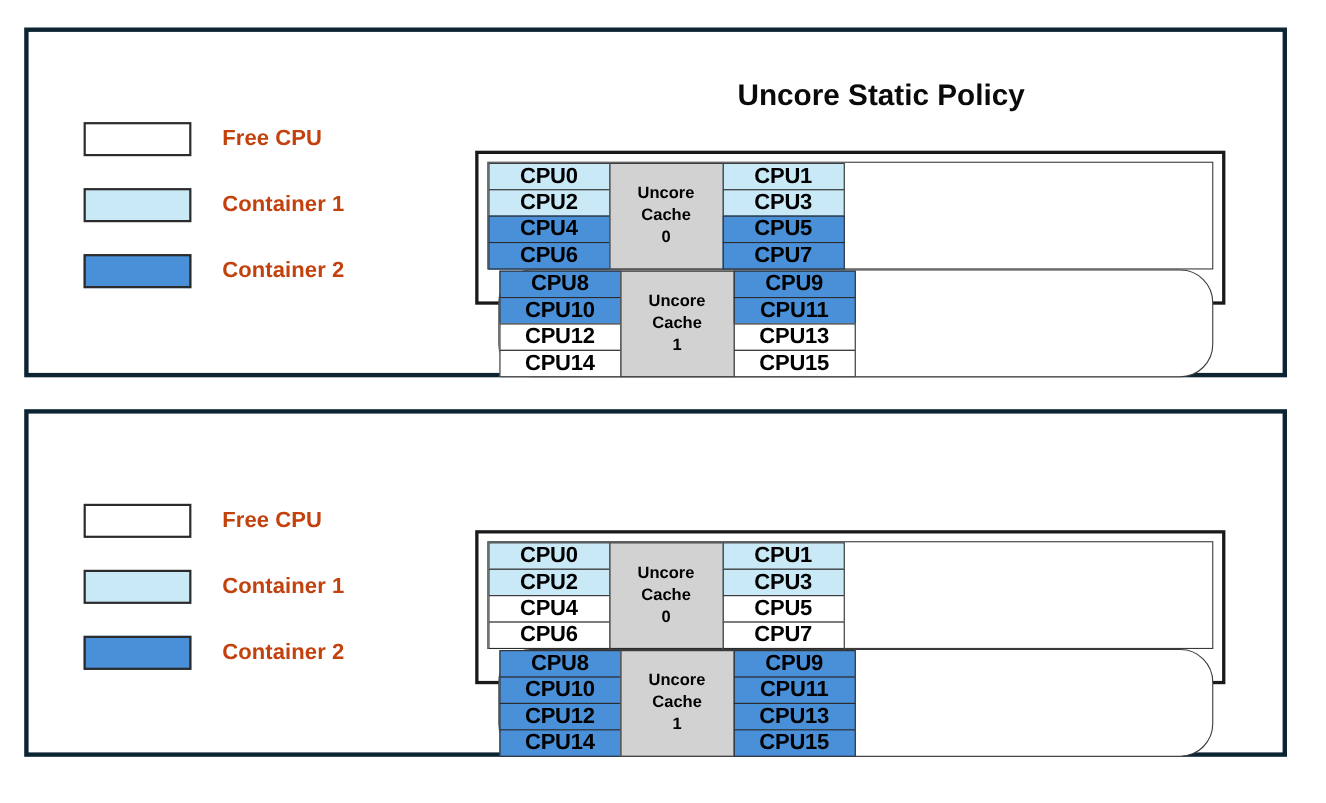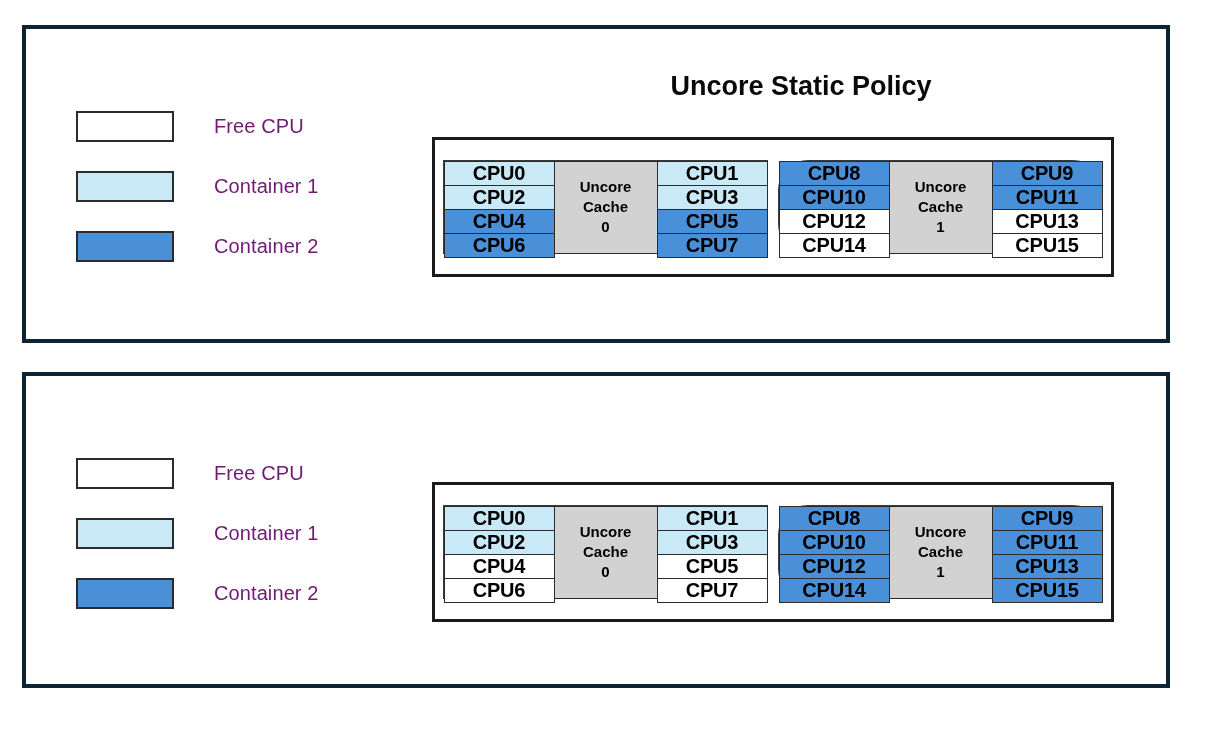--- a/index.html
+++ b/index.html
@@ -39,24 +39,24 @@
     margin-bottom: 29px;
   }
   .legend-swatch {
     width: 98px;
     height: 31px;
     border: 2px solid #2b2b2b;
     box-sizing: border-box;
     flex: 0 0 auto;
   }
   .legend-label {
-    margin-left: 40px;
+    margin-left: 28px;
     font-size: 20px;
-    font-weight: normal;
-    color: #701a75;
+    font-weight: bold;
+    color: #c2410c;
     letter-spacing: 0.1px;
     white-space: nowrap;
   }
 
   
   .diagram-title {
     position: absolute;
     font-weight: bold;
     color: #0a0a0a;
     white-space: nowrap;
@@ -76,21 +76,22 @@
   }
 
   
   .cpu-table {
     position: absolute;
     border: 3px solid #1a1a1a;
     box-sizing: border-box;
     background: #ffffff;
     display: flex;
     align-items: stretch;
-    padding: 20px 8px;
+    padding: 7px 8px;
+    flex-direction: column;
   }
   #table-1 { left: 406px; top: 108px; width: 682px; height: 140px; }
   #table-2 { left: 406px; top: 106px; width: 682px; height: 140px; }
 
   .socket {
     display: flex;
     flex: 0 0 auto;
     border: 1px solid #3a3a3a;
     box-sizing: border-box;
     background: #ffffff;

